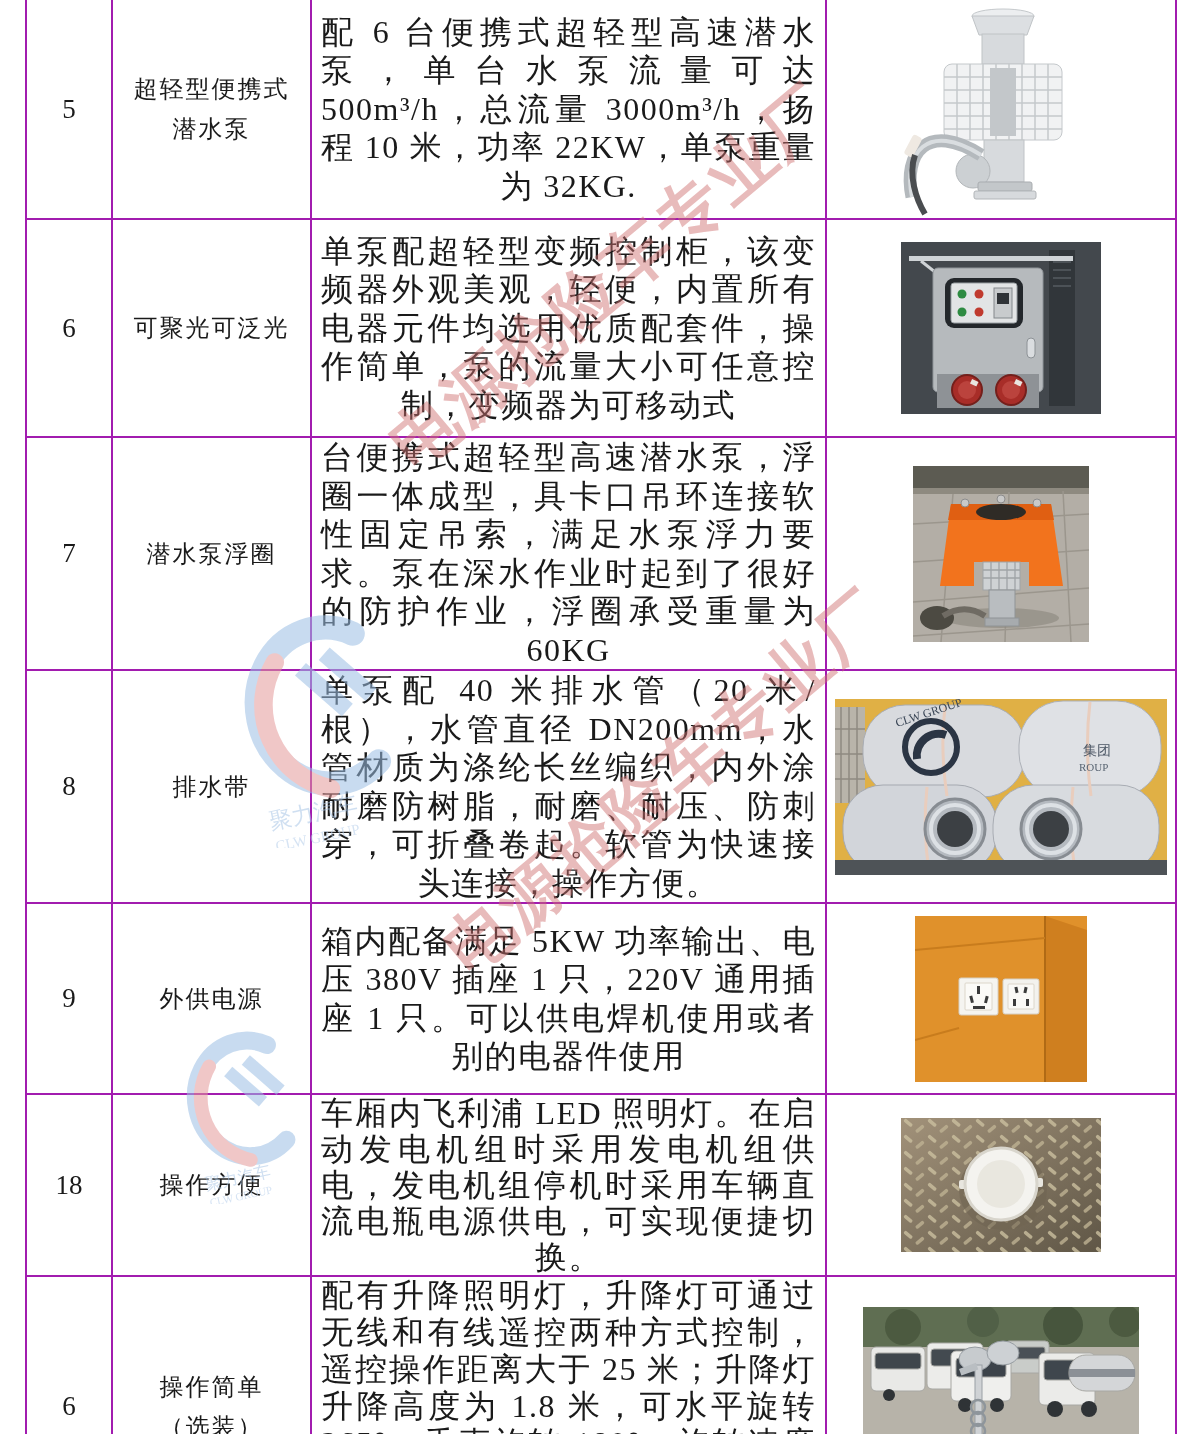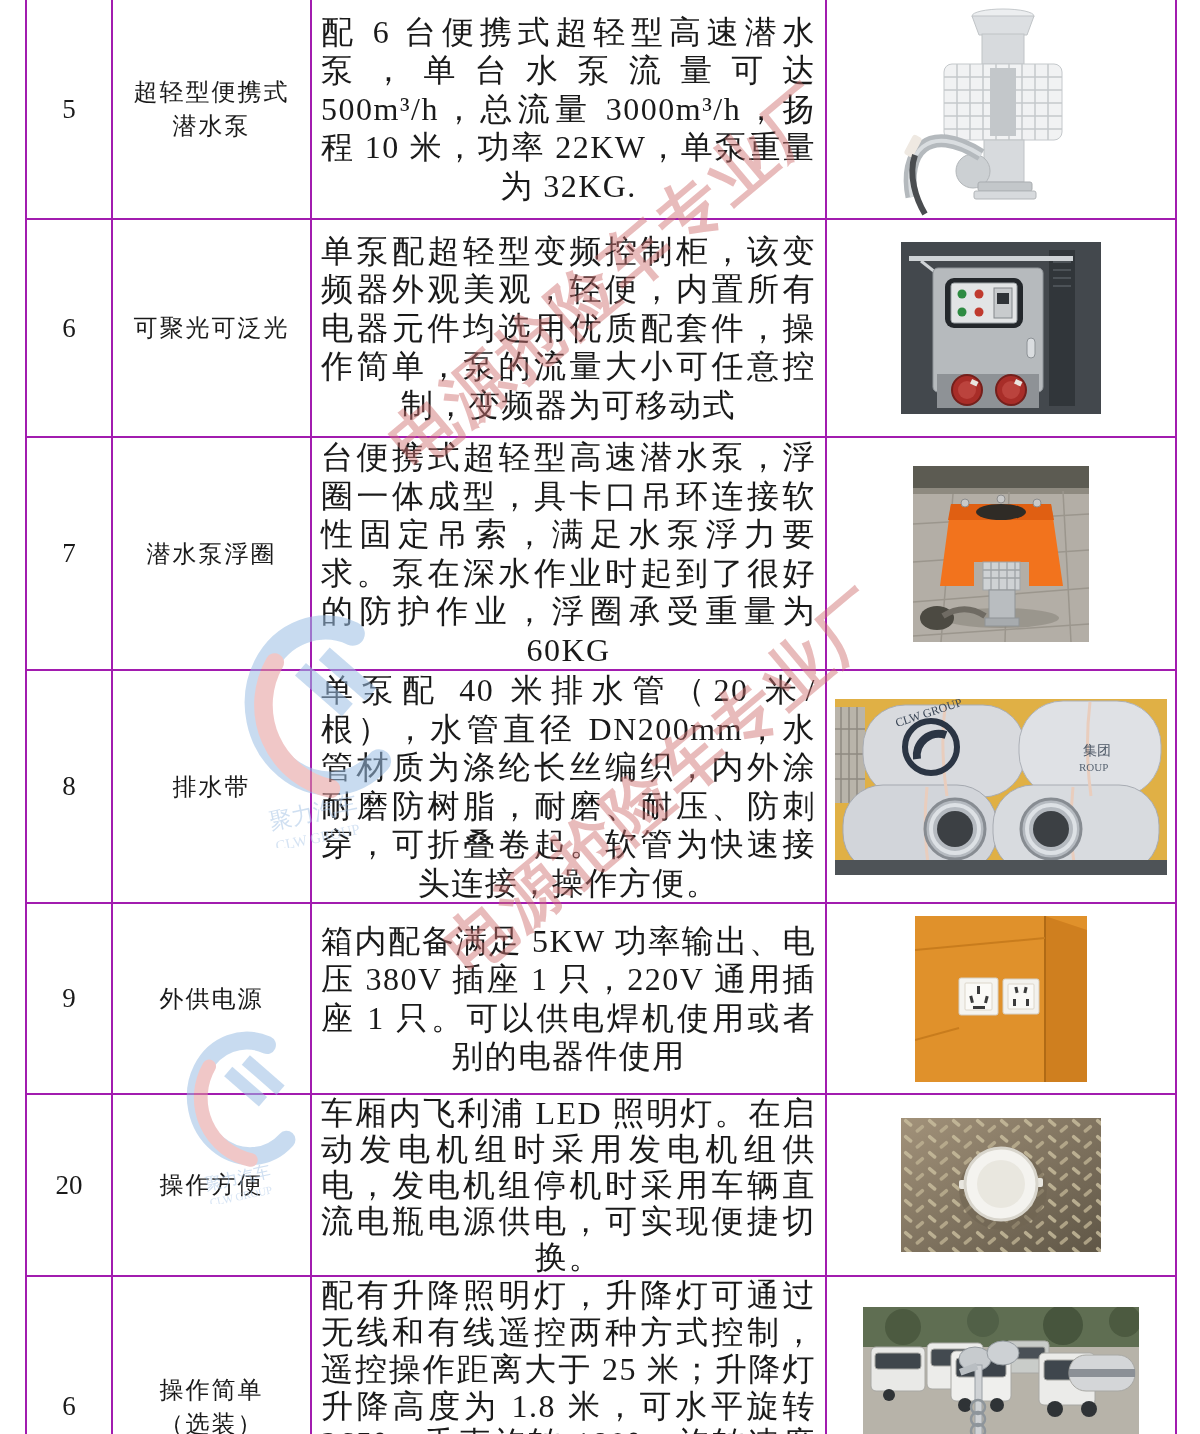--- a/index.html
+++ b/index.html
@@ -19,21 +19,21 @@
     vertical-align:middle;
     overflow:hidden;
   }
   tr.r5 td{border-top:none;}
   tr.r11 td{border-bottom:5px solid #2e2e2e;}
   td.c-no{
     text-align:center;font-size:27px;
   }
   td.c-name{
     text-align:center;font-size:24px;letter-spacing:2px;
-    white-space:pre-line;line-height:34px;
+    white-space:pre-line;line-height:40px;
   }
   td.c-desc{
     font-size:32px;letter-spacing:1.5px;
     line-height:38.5px;
     text-align:justify;text-align-last:center;
     padding:0 9px;
     font-family:Liberation Serif, serif;
   }
   tr.r10 td.c-desc{line-height:36px;margin-top:28px;}
   tr.r11 td.c-desc{line-height:37px;}
@@ -247,21 +247,21 @@
         <rect x="93" y="68" width="26" height="25" rx="1" fill="#faf9f6" stroke="#dcd6ca"></rect>
         <rect x="100" y="71" width="3" height="6" fill="#3b3b3b" transform="rotate(-12 101 74)"></rect>
         <rect x="109" y="71" width="3" height="6" fill="#3b3b3b" transform="rotate(12 110 74)"></rect>
         <rect x="98" y="83" width="3" height="7" fill="#3b3b3b"></rect>
         <rect x="111" y="83" width="3" height="7" fill="#3b3b3b"></rect>
       </svg>
     </td>
   </tr>
 
   <tr class="r10" style="height:150px">
-    <td class="c-no">20</td>
+    <td class="c-no">18</td>
     <td class="c-name">操作方便</td>
     <td class="c-desc">车厢内飞利浦 LED 照明灯。在启动发电机组时采用发电机组供电，发电机组停机时采用车辆直流电瓶电源供电，可实现便捷切换。</td>
     <td class="c-img">
       <svg width="200" height="134" viewBox="0 0 200 134">
         <defs>
           <linearGradient id="plateG" x1="0" y1="0" x2="1" y2="1">
             <stop offset="0" stop-color="#a2927a"></stop>
                 <stop offset="1" stop-color="#5f5646"></stop>
           </linearGradient>
           <pattern id="chk" width="24" height="16" patternUnits="userSpaceOnUse">

